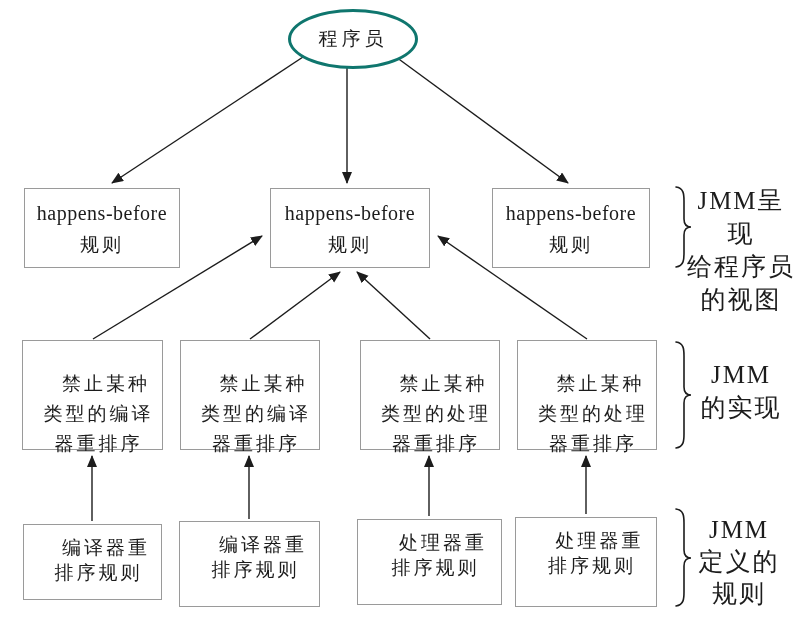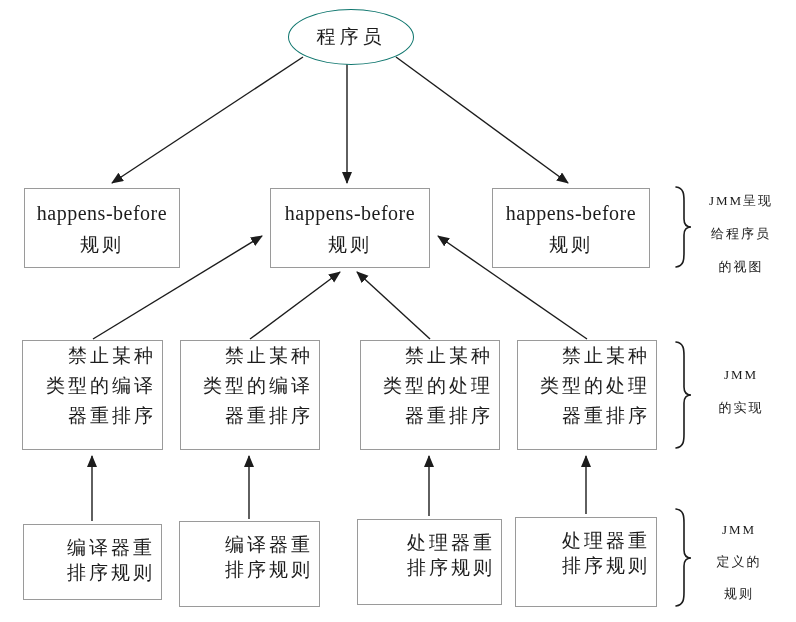--- a/index.html
+++ b/index.html
@@ -3,39 +3,39 @@
 <meta charset="utf-8">
 <style>
   html,body{margin:0;padding:0;background:#ffffff;}
   .canvas{
     position:relative;width:796px;height:622px;background:#ffffff;overflow:hidden;
     font-family:"Liberation Serif","DejaVu Serif",serif;color:#1c1c1c;
   }
   .wires{position:absolute;left:0;top:0;width:796px;height:622px;}
   .node-ellipse{
     position:absolute;left:288px;top:9px;width:124px;height:54px;
-    border:1px solid #0f766e;border-radius:50%;
+    border:3px solid #0f766e;border-radius:50%;
     display:flex;align-items:center;justify-content:center;
     font-size:19px;letter-spacing:4px;background:#fff;
   }
   .box{
     position:absolute;border:1px solid #9a9a9a;background:#fff;box-sizing:border-box;
     font-size:19px;
   }
   .box.hb{text-align:center;padding-top:9px;}
   .box.hb .line{display:block;line-height:31px;}
   .box.hb .lat{font-size:20px;letter-spacing:0.5px;}
   .cjk{letter-spacing:3px;}
   .para{
-    white-space:pre-line;text-align:right;
-    padding:0 6px 0 18px;text-indent:15px;line-height:30px;
+    white-space:pre-line;text-align:center;
+    padding:28px 6px 0 18px;text-indent:15px;line-height:30px;
   }
   .para.two{line-height:25px;padding-top:10px;}
   .annot{
-    position:absolute;text-align:center;font-size:13px;letter-spacing:2px;
+    position:absolute;text-align:center;font-size:25px;letter-spacing:2px;
     white-space:pre-line;line-height:33px;
   }
 </style>
 </head>
 <body>
 
 <div class="canvas">
 
   <svg class="wires" viewBox="0 0 796 622" xmlns="http://www.w3.org/2000/svg">
     <defs>

